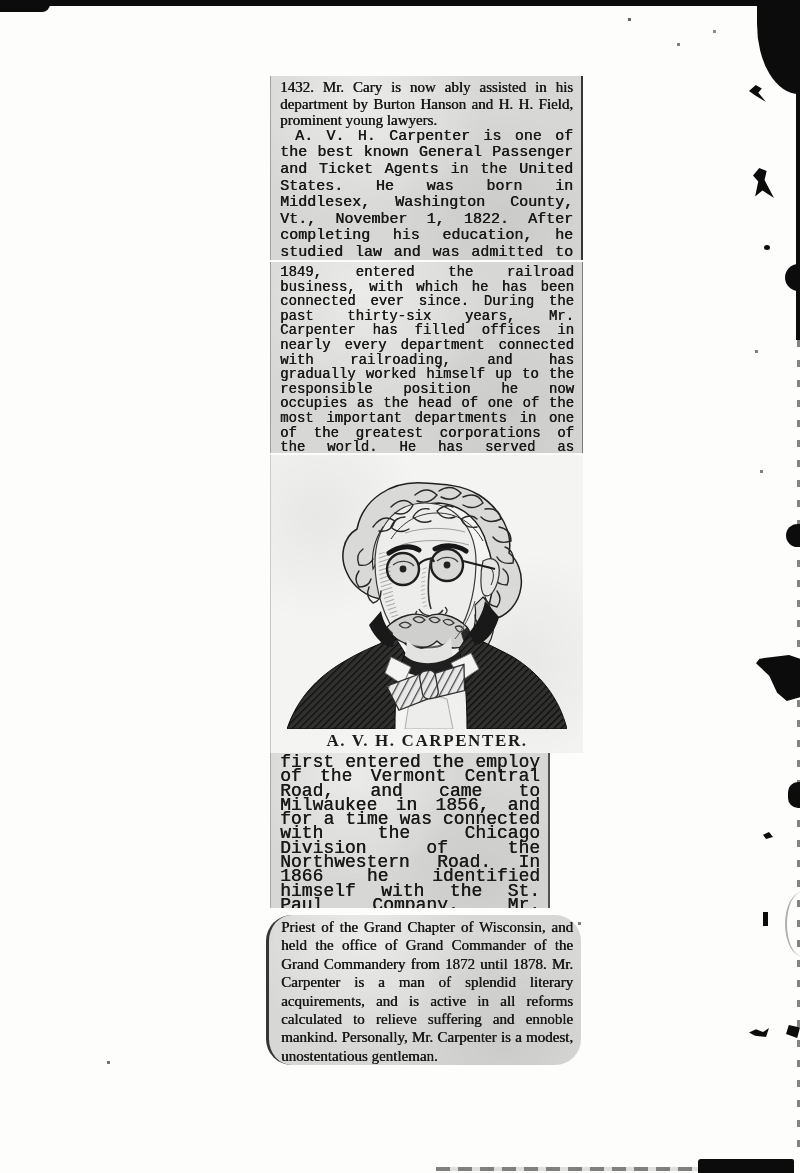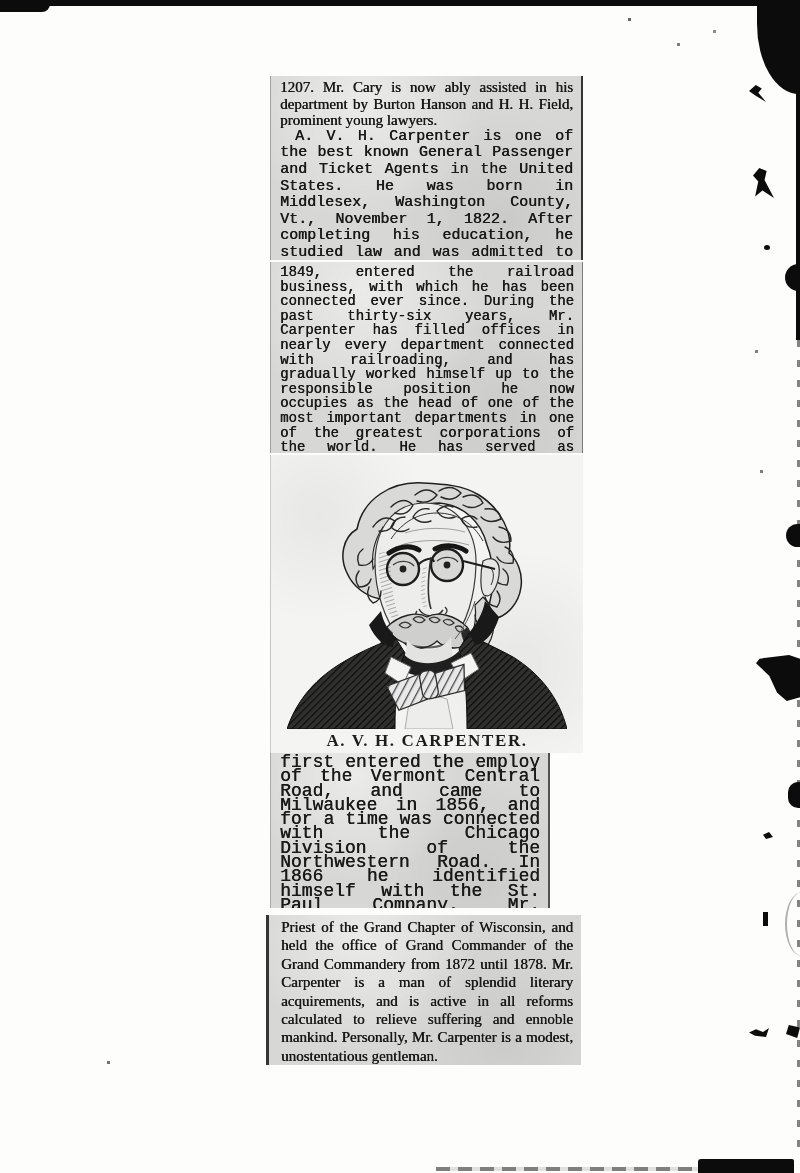--- a/index.html
+++ b/index.html
@@ -19,21 +19,21 @@
   .b1{left:270px;top:76px;width:313px;height:184px;padding:3px 8px 0 9px;
       font-size:15px;line-height:16.6px;border-right:2px solid rgba(25,25,25,.85);
       border-left:1px solid rgba(40,40,40,.3);}
   .b2{left:270px;top:262px;width:313px;height:191px;padding:3px 8px 0 9px;
       font-size:14px;line-height:14.6px;border-right:1px solid rgba(30,30,30,.5);
       border-left:1px solid rgba(40,40,40,.3);}
   .b3{left:270px;top:753px;width:280px;height:155px;padding:2px 8px 0 9px;
       font-size:18px;line-height:14.3px;border-right:2px solid rgba(25,25,25,.7);
       border-left:1px solid rgba(40,40,40,.25);}
   .b4{left:266px;top:915px;width:315px;height:150px;padding:3px 8px 0 12px;
-      font-size:15px;line-height:18.4px;border-left:3px solid rgba(25,25,25,.85);}
+      font-size:15px;line-height:18.4px;border-left:3px solid rgba(25,25,25,.85);border-radius:26px;}
   .portrait-block{position:absolute;left:270px;top:455px;width:313px;height:298px;
       box-sizing:border-box;padding-top:2px;
       background:
         radial-gradient(circle at 15% 20%, rgba(0,0,0,.05), transparent 30%),
         radial-gradient(circle at 80% 70%, rgba(0,0,0,.05), transparent 35%),
         #f4f4f2;
       border-left:1px solid rgba(40,40,40,.2);}
   .portrait-block svg{display:block;margin:0 auto;}
   .caption{text-align:center;font-weight:bold;font-size:17px;letter-spacing:1.6px;
            color:#1c1c1c;margin-top:2px;}
@@ -91,21 +91,21 @@
   <div class="artifact markC"></div>
   <div class="artifact mark1"></div>
   <div class="artifact arcR"></div>
   <div class="artifact markD"></div>
   <div class="artifact markE"></div>
   <div class="artifact bot-dash"></div>
   <div class="artifact bot-black"></div>
   <div class="artifact specks"></div>
 
   <div class="block b1">
-    <p>1207. Mr. Cary is now ably assisted in his department by Burton Hanson and H. H. Field, prominent young lawyers.</p>
+    <p>1432. Mr. Cary is now ably assisted in his department by Burton Hanson and H. H. Field, prominent young lawyers.</p>
     <p class="cont">A. V. H. Carpenter is one of the best known General Passenger and Ticket Agents in the United States. He was born in Middlesex, Washington County, Vt., November 1, 1822. After completing his education, he studied law and was admitted to the bar at Montpelier, Vt., when in his 22d year. He practiced his profession for five years, and in January,</p>
   </div>
 
   <div class="block b2">
     <p class="cont">1849, entered the railroad business, with which he has been connected ever since. During the past thirty-six years, Mr. Carpenter has filled offices in nearly every department connected with railroading, and has gradually worked himself up to the responsible position he now occupies as the head of one of the most important departments in one of the greatest corporations of the world. He has served as conductor, station agent, train agent, chief clerk in the general freight department, Superintendent's clerk, Secretary and Treasurer. He</p>
   </div>
 
   <figure class="portrait-block" style="margin:0">
     <svg width="280" height="272" viewBox="0 0 280 272">
       <defs>

